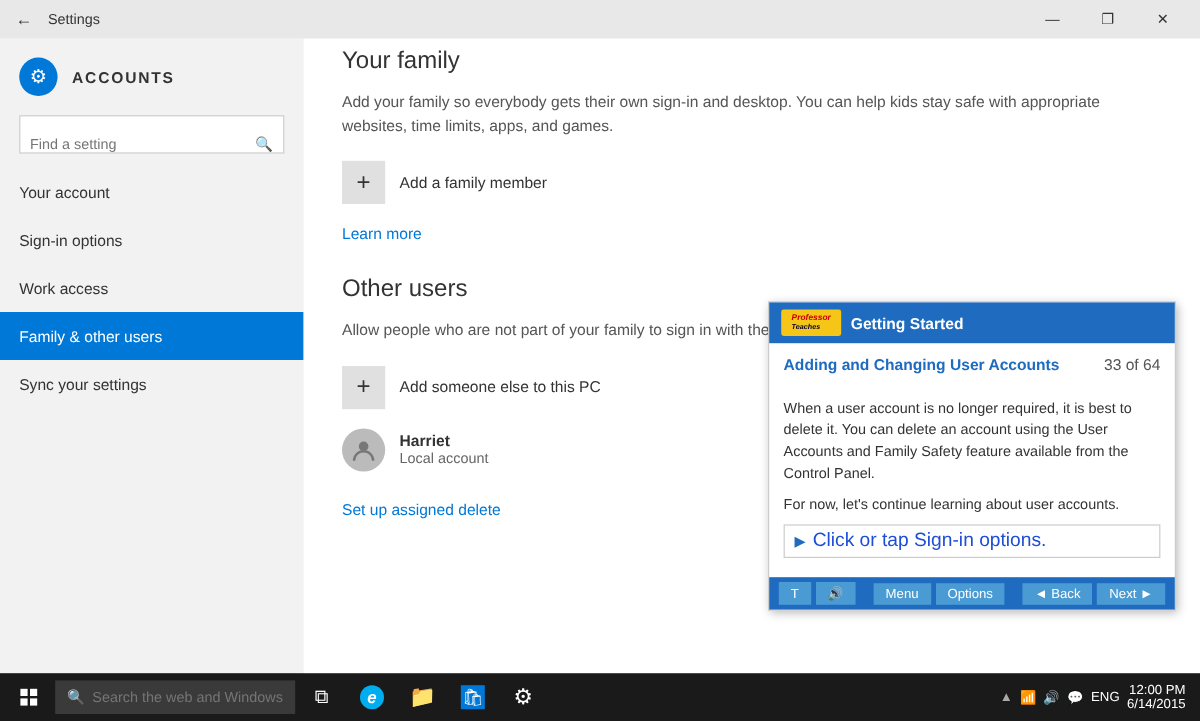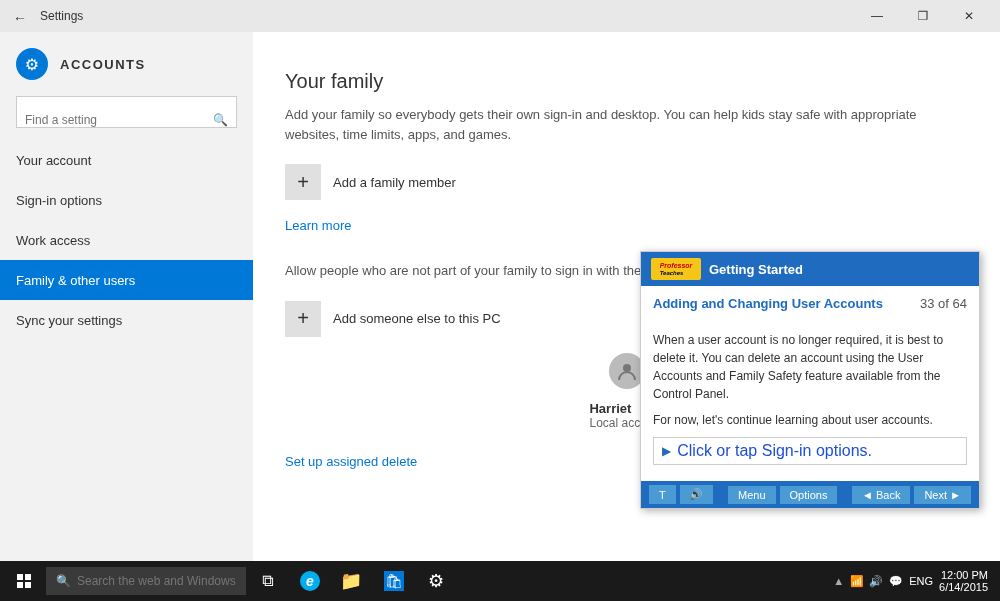--- a/index.html
+++ b/index.html
@@ -117,21 +117,21 @@
     .sidebar-nav-item.active {
       background: #0078d7;
       color: white;
     }
 
     
     .content {
       flex: 1;
       background: white;
       overflow-y: auto;
-      padding: 38px 32px;
+      padding: 8px 32px;
       position: relative;
     }
 
     .section-title {
       font-size: 20px;
       font-weight: 300;
       color: #333;
       margin-bottom: 12px;
     }
     .section-desc {
@@ -167,21 +167,20 @@
       cursor: pointer;
       display: inline-block;
       margin-bottom: 28px;
     }
 
     .user-row {
       display: flex;
       align-items: center;
       gap: 12px;
       margin-bottom: 8px;
-      flex-direction: column;
     }
     .user-avatar {
       width: 36px; height: 36px;
       background: #bbb;
       border-radius: 50%;
       display: flex; align-items: center; justify-content: center;
       font-size: 18px;
       color: #666;
       flex-shrink: 0;
     }
@@ -475,20 +474,21 @@
     <p class="section-desc">Add your family so everybody gets their own sign-in and desktop. You can help kids stay safe with appropriate websites, time limits, apps, and games.</p>
 
     <div class="add-button-row">
       <button class="add-btn-circle">+</button>
       <span class="add-btn-label">Add a family member</span>
     </div>
 
     <a class="learn-more">Learn more</a>
 
     
+    <h2 class="section-title">Other users</h2>
     <p class="section-desc">Allow people who are not part of your family to sign in with their own accounts. This won't add them to your family.</p>
 
     <div class="add-button-row">
       <button class="add-btn-circle">+</button>
       <span class="add-btn-label">Add someone else to this PC</span>
     </div>
 
     <div class="user-row">
       <div class="user-avatar">
         <svg width="22" height="22" viewBox="0 0 22 22" fill="none">

